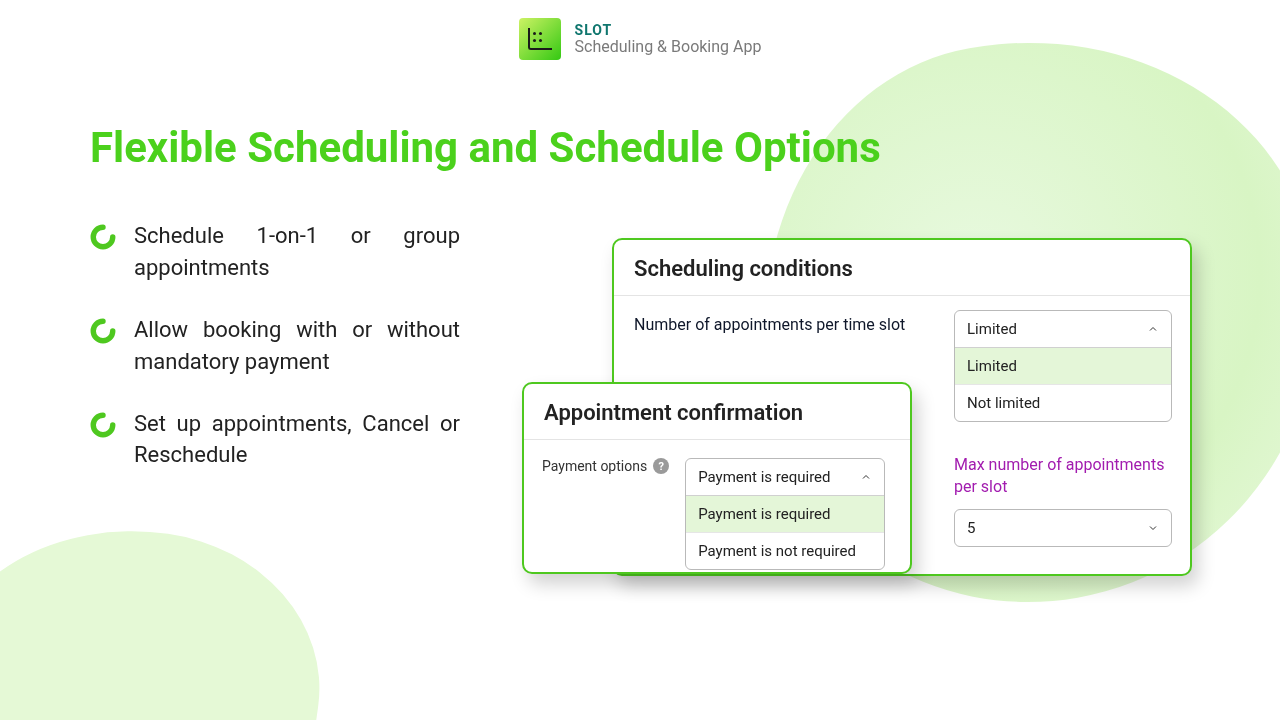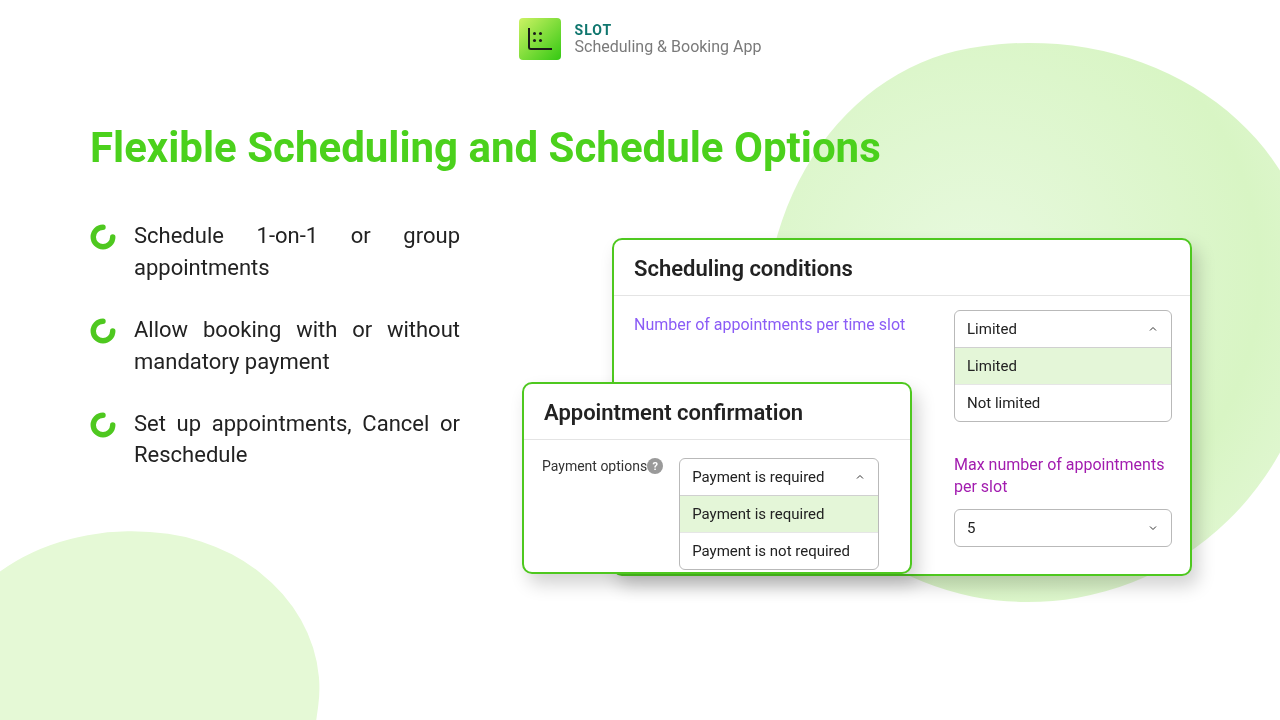--- a/index.html
+++ b/index.html
@@ -31,22 +31,22 @@
   .bullet-icon { flex:0 0 26px; height:26px; margin-top:4px; }
   .bullet-text { font-size:22px; color:#222; text-align:justify; line-height:1.45; }
 
   .panel { position:absolute; background:#fff; border:2px solid #4ec81f; border-radius:10px; box-shadow:6px 10px 18px rgba(0,0,0,0.18); }
   .panel-sched { left:612px; top:238px; width:580px; height:338px; }
   .panel-confirm { left:522px; top:382px; width:390px; height:192px; z-index:3; }
   .panel-header { padding:16px 20px 14px; font-size:22px; font-weight:600; color:#222; border-bottom:1px solid #e4e4e4; }
   .panel-body { padding:18px 20px; }
 
   .row { display:flex; align-items:flex-start; gap:16px; }
-  .field-label { font-size:16px; color:#8b5cf6; flex:1; line-height:1.4; }
-  .field-label-sm { font-size:14px; color:#333; display:flex; align-items:center; }
+  .field-label { font-size:16px; color:#0f172a; flex:1; line-height:1.4; }
+  .field-label-sm { font-size:14px; color:#333; display:flex; align-items:center; gap:6px; }
   .help-icon { display:inline-flex; width:16px;height:16px;border-radius:50%;background:#9a9a9a;color:#fff;font-size:11px;align-items:center;justify-content:center;font-weight:700; }
 
   .select { position:relative; width:218px; border:1px solid #b9b9b9; border-radius:6px; background:#fff; }
   .select-head { display:flex; align-items:center; justify-content:space-between; padding:9px 12px; font-size:15px; color:#222; cursor:pointer; }
   .chev { width:12px;height:12px; }
   .select-list { border-top:1px solid #d0d0d0; }
   .select-opt { padding:9px 12px; font-size:15px; color:#222; border-top:1px solid #e6e6e6; }
   .select-opt:first-child { border-top:none; }
   .select-opt.sel { background:#e4f6d8; }
 

